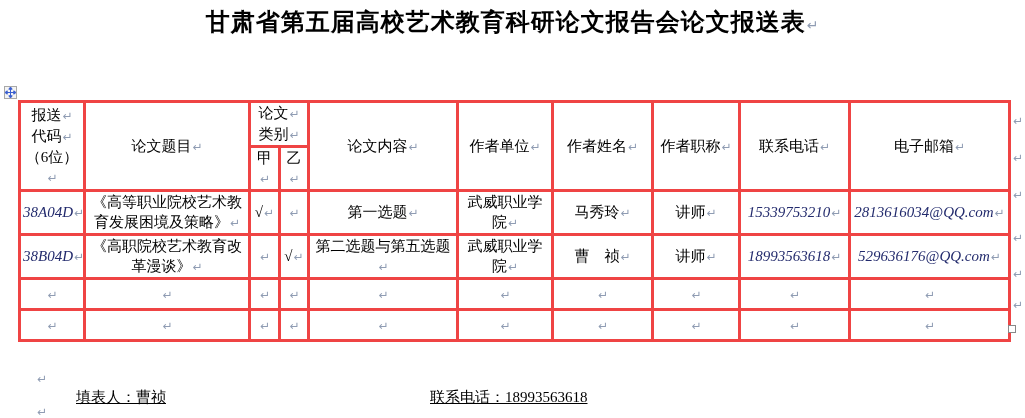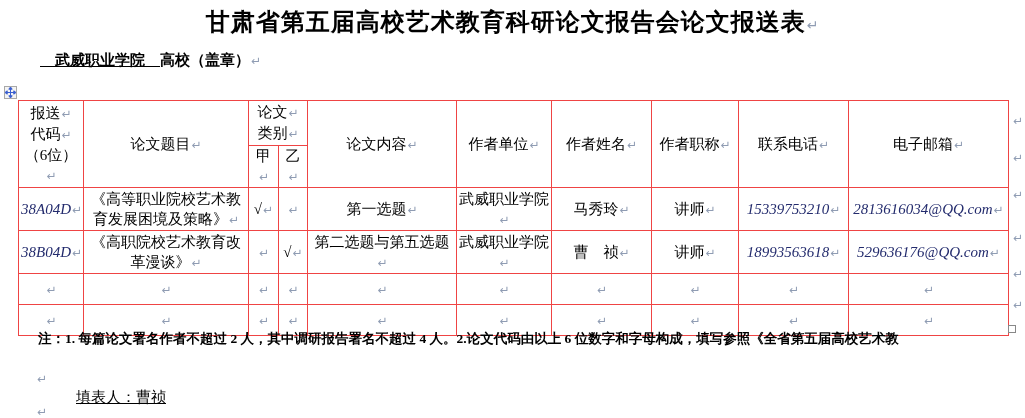--- a/index.html
+++ b/index.html
@@ -26,21 +26,21 @@
     position:absolute;left:4px;top:86px;width:13px;height:13px;
     border:1px solid #a8a8a8;background:#f4f4f4;box-sizing:border-box;
     display:flex;align-items:center;justify-content:center;cursor:move;
   }
   
   #paper-table{
     position:absolute;left:18px;top:100px;width:990px;
     border-collapse:collapse;table-layout:fixed;
   }
   #paper-table td,#paper-table th{
-    border:1px solid #ef4444;text-align:center;vertical-align:middle;
+    border:3px solid #ef4444;text-align:center;vertical-align:middle;
     font-size:15px;font-weight:normal;padding:0 2px;line-height:20px;overflow:hidden;
   }
   #paper-table .alnum{color:#232b6d;font-style:italic;}
   
   .rowmark{position:absolute;left:1012px;}
   
   #note{
     position:absolute;left:14px;top:327px;width:992px;
     font-size:13.5px;font-weight:bold;line-height:23px;text-indent:24px;
   }
@@ -57,21 +57,20 @@
   #footer-email{left:745px;}
   #footer-email a{color:#0000cc;text-decoration:underline;}
 </style>
 </head>
 <body>
 
 <div id="page">
 
   <div id="doc-title"><span>甘肃省第五届高校艺术教育科研论文报告会论文报送表</span><span class="pmark">↵</span></div>
 
-  <div id="school-line"><span class="ul">　武威职业学院　</span><span>高校（盖章）</span><span class="pmark">↵</span></div>
 
   <div id="table-handle">
     <svg width="11" height="11" viewBox="0 0 11 11">
       <g stroke="#3a5fd0" stroke-width="1" fill="#3a5fd0">
         <line x1="5.5" y1="1.5" x2="5.5" y2="9.5"></line>
         <line x1="1.5" y1="5.5" x2="9.5" y2="5.5"></line>
         <polygon points="5.5,0 3.8,2.2 7.2,2.2"></polygon>
         <polygon points="5.5,11 3.8,8.8 7.2,8.8"></polygon>
         <polygon points="0,5.5 2.2,3.8 2.2,7.2"></polygon>
         <polygon points="11,5.5 8.8,3.8 8.8,7.2"></polygon>
@@ -169,20 +168,21 @@
 
   <span class="pmark rowmark" style="top:114px">↵</span>
   <span class="pmark rowmark" style="top:151px">↵</span>
   <span class="pmark rowmark" style="top:188px">↵</span>
   <span class="pmark rowmark" style="top:231px">↵</span>
   <span class="pmark rowmark" style="top:267px">↵</span>
   <span class="pmark rowmark" style="top:298px">↵</span>
 
   <div id="note-square"></div>
 
-  <div id="note"><span>注：1. 每篇论文署名作者不超过 2 人，其中调研报告署名不超过 4 人。2.论文代码由以上 6 位数字和字母构成，填写参照《全省第五届高校艺术教</span></div>
+  <div id="note"></div>
 
   <span class="pmark loosemark" style="left:36px;top:372px">↵</span>
   <span class="pmark loosemark" style="left:36px;top:405px">↵</span>
 
   <div class="footer-item" id="footer-filler">填表人：曹祯</div>
+  <div class="footer-item" id="footer-phone">联系电话：18993563618</div>
 
 </div>
 
 </body></html>

